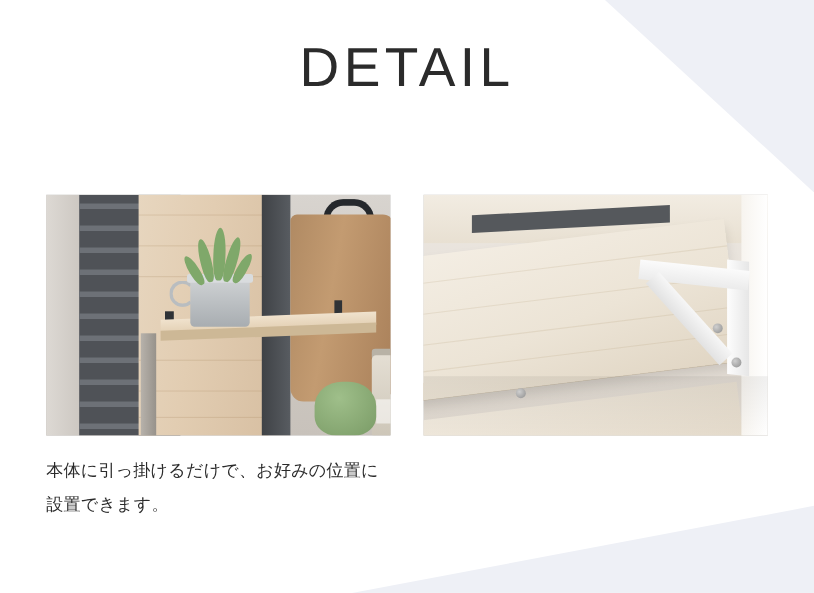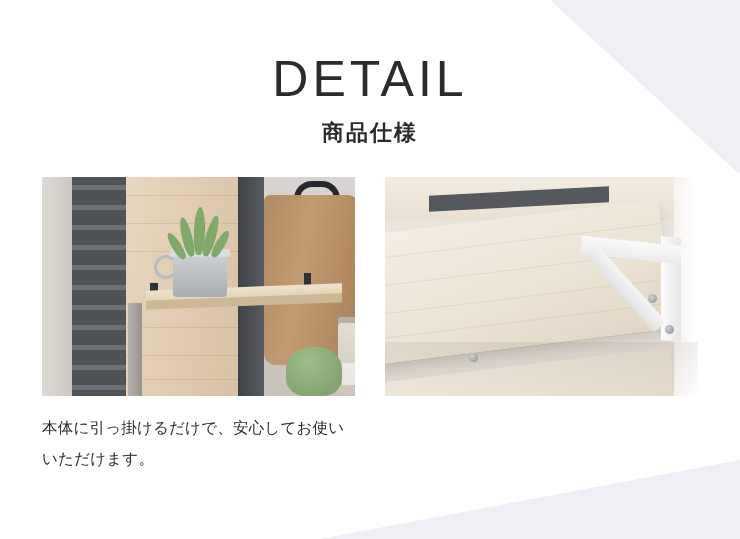--- a/index.html
+++ b/index.html
@@ -52,21 +52,21 @@
   .header {
     position: absolute;
     top: 0;
     left: 0;
     width: 740px;
     z-index: 2;
     text-align: center;
   }
   .title-en {
     margin: 0;
-    padding-top: 50px;
+    padding-top: 32px;
     font-family: "Liberation Sans", "DejaVu Sans", sans-serif;
     font-size: 50px;
     line-height: 58px;
     letter-spacing: 4px;
     font-weight: 400;
     color: #2b2b2b;
   }
   .title-jp {
     margin: 0;
     padding-top: 10px;
@@ -282,21 +282,20 @@
 
 <div id="page">
 
   <div class="wedge-top-right"></div>
   <div class="wedge-bottom">
     <div class="shape"></div>
   </div>
 
   <div class="header">
     <h1 class="title-en">DETAIL</h1>
-    <h2 class="title-jp">商品仕様</h2>
   </div>
 
   <div class="card left">
     <div class="photo">
       <div class="lp-bg"></div>
       <div class="lp-wall"></div>
       <div class="lp-slat">
         <div class="s" style="top:8px"></div>
           <div class="s" style="top:28px"></div>
         <div class="s" style="top:48px"></div>
@@ -337,21 +336,21 @@
       <div class="lp-leaf" style="left:152px;top:30px;width:11px;height:48px;transform:rotate(2deg)"></div>
       <div class="lp-leaf" style="left:164px;top:38px;width:10px;height:42px;transform:rotate(16deg)"></div>
       <div class="lp-leaf" style="left:130px;top:54px;width:9px;height:30px;transform:rotate(-32deg)"></div>
       <div class="lp-leaf" style="left:174px;top:52px;width:9px;height:30px;transform:rotate(30deg)"></div>
 
       <div class="lp-jar-lid"></div>
       <div class="lp-jar"></div>
       <div class="lp-jar-label"></div>
       <div class="lp-plant2"></div>
     </div>
-    <p class="caption">本体に引っ掛けるだけで、安心してお使いいただけます。</p>
+    <p class="caption">本体に引っ掛けるだけで、お好みの位置に設置できます。</p>
   </div>
 
   <div class="card right">
     <div class="photo">
       <div class="rp-bg"></div>
       <div class="rp-topboard"></div>
       <div class="rp-topdark"></div>
 
       <div class="rp-lowerpanel"></div>
       <div class="rp-panel-edge"></div>

